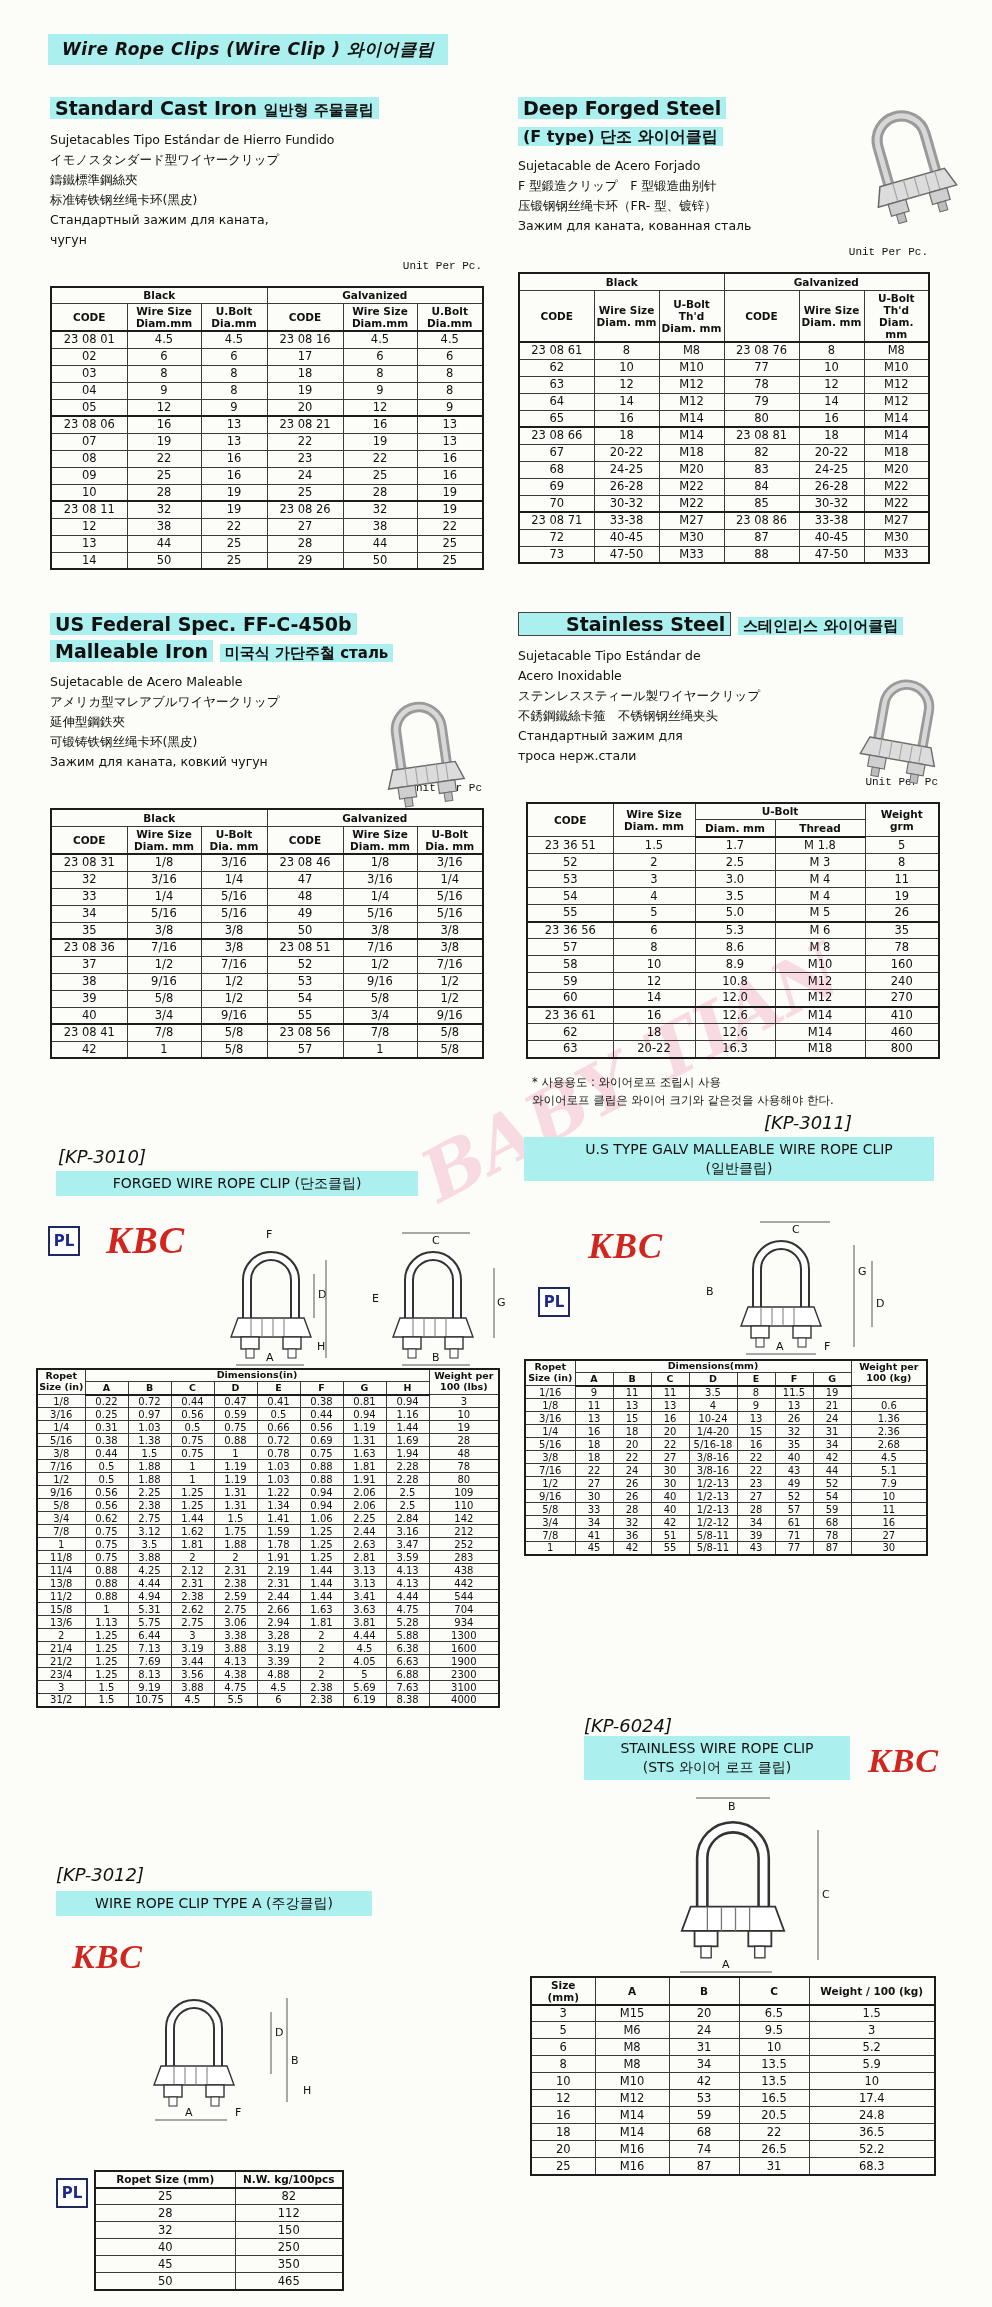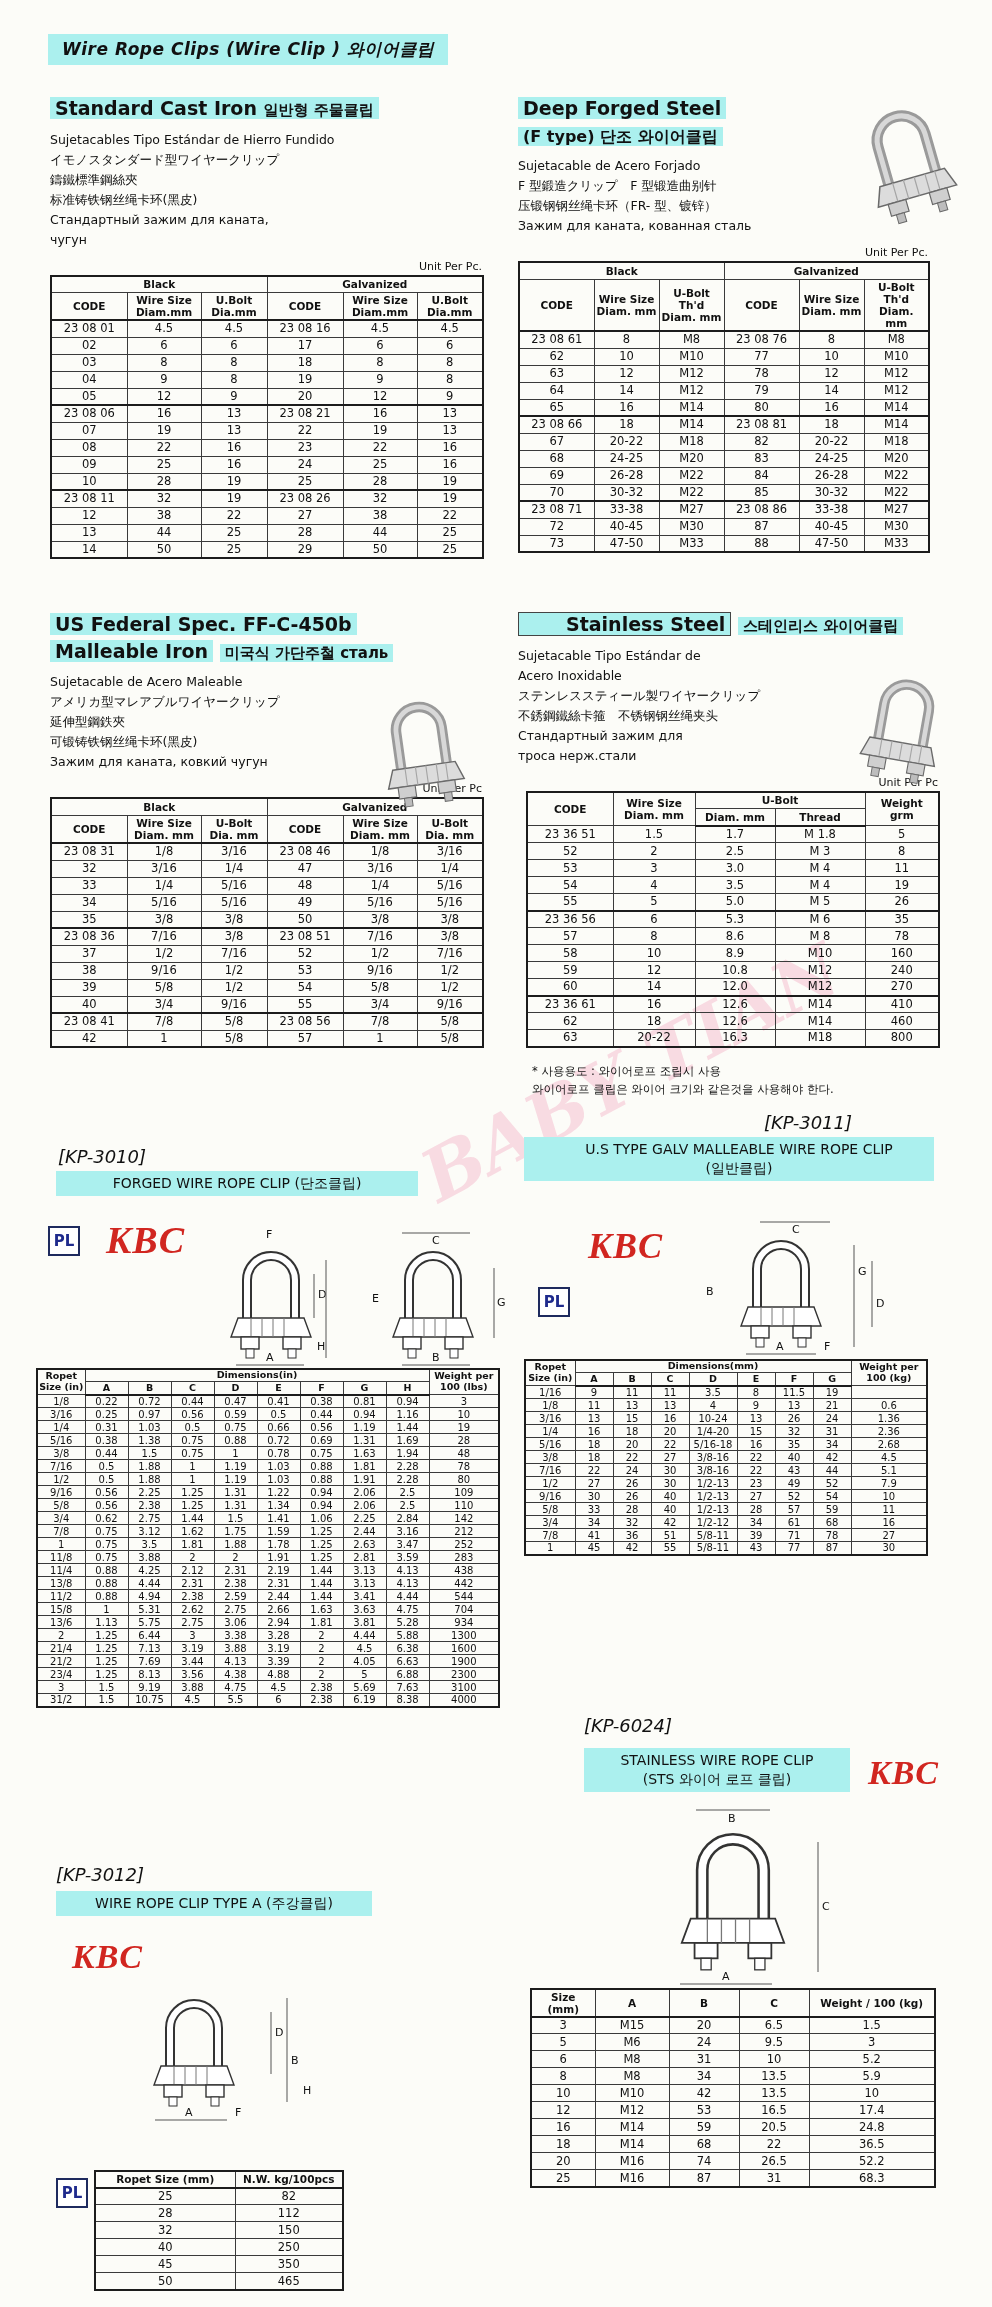--- a/index.html
+++ b/index.html
@@ -6,21 +6,21 @@
   body{background:#9a9a9a;}
   #page{position:relative;width:992px;height:2307px;margin:0 auto;background:#fcfcf8;
         font-family:"DejaVu Sans",sans-serif;color:#111;overflow:hidden;}
   .abs{position:absolute;}
   .hl{background:#abf0ee;padding:0 5px;}
   .page-banner{background:#abf0ee;font-style:italic;font-weight:bold;font-size:17px;
                padding:4px 14px;display:inline-block;letter-spacing:.5px;}
   .sec-title{font-size:19px;font-weight:bold;line-height:1.3;}
   .sec-title .ko{font-size:15px;}
   .desc{font-size:12.5px;line-height:1.6;margin-top:9px;}
-  .unit{font-size:11px;text-align:right;margin-top:10px;margin-bottom:2px;}
+  .unit{font-size:11px;text-align:right;margin-top:10px;margin-bottom:14px;font-family:Liberation Mono, monospace;}
   table.tbl{border-collapse:collapse;table-layout:fixed;border:2px solid #1c1c1c;background:transparent;}
   .tbl th,.tbl td{border:1px solid #3a3a3a;text-align:center;padding:1px 2px;
                   font-size:11.5px;height:17px;line-height:1.15;overflow:hidden;}
   .tbl thead th{font-size:10.5px;font-weight:bold;}
   .tbl thead tr:last-child th{border-bottom:2px solid #1c1c1c;}
   .tbl tr.grp td{border-top:2px solid #1c1c1c;}
   .tbl.dense th{font-size:9.5px;height:13px;padding:0 1px;}
   .tbl.dense td{font-size:10px;height:13px;padding:0 1px;}
   .kpcode{font-size:18px;font-style:italic;}
   .kpbanner{background:#abf0ee;font-size:14px;text-align:center;padding:3px 6px;line-height:1.35;}
@@ -1194,21 +1194,21 @@
             <td>77</td>
             <td>87</td>
             <td>30</td>
           </tr>
         </tbody>
     </table>
   </section>
 
   <section class="abs" style="left:524px;top:1715px;width:452px;">
     <div class="kpcode" style="margin-left:60px;">[KP-6024]</div>
-    <div style="position:relative;margin-top:12px;">
+    <div style="position:relative;">
       <div class="kpbanner" style="width:266px;margin-left:60px;">
         <div>STAINLESS WIRE ROPE CLIP</div>
         <div>(STS 와이어 로프 클립)</div>
       </div>
       <div class="kbc abs" style="left:344px;top:6px;font-size:34px;">KBC</div>
     </div>
     <div style="position:relative;height:196px;">
       <svg class="abs" style="left:108px;top:10px;" width="230" height="186" viewBox="0 0 230 186">
         <g transform="translate(28,4) scale(1.28)">
             <use href="#clip-line"></use>

